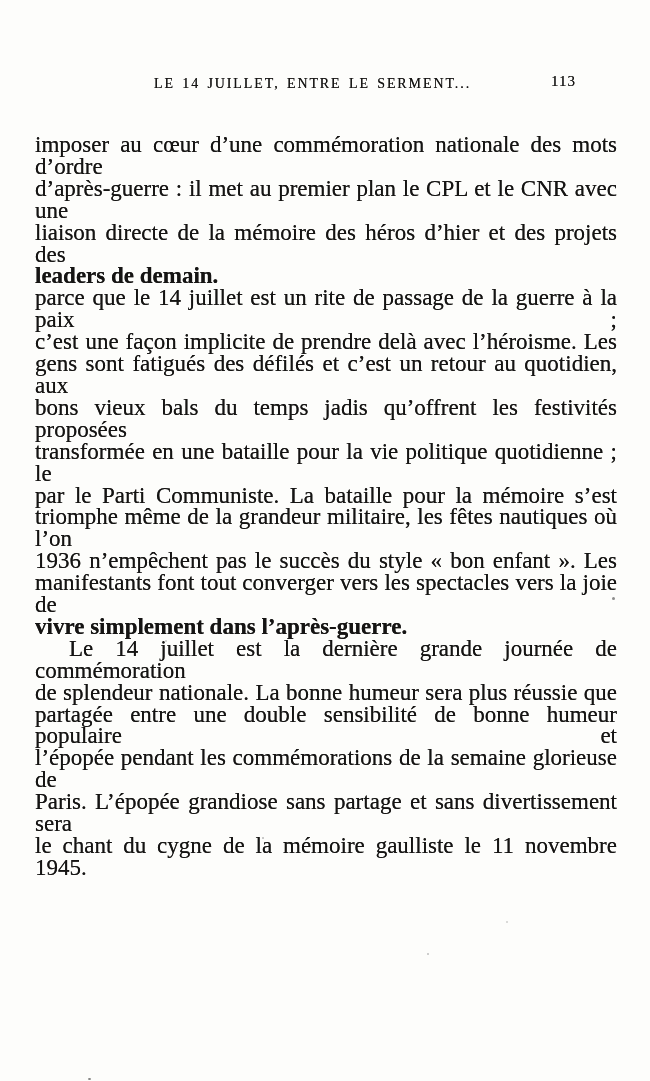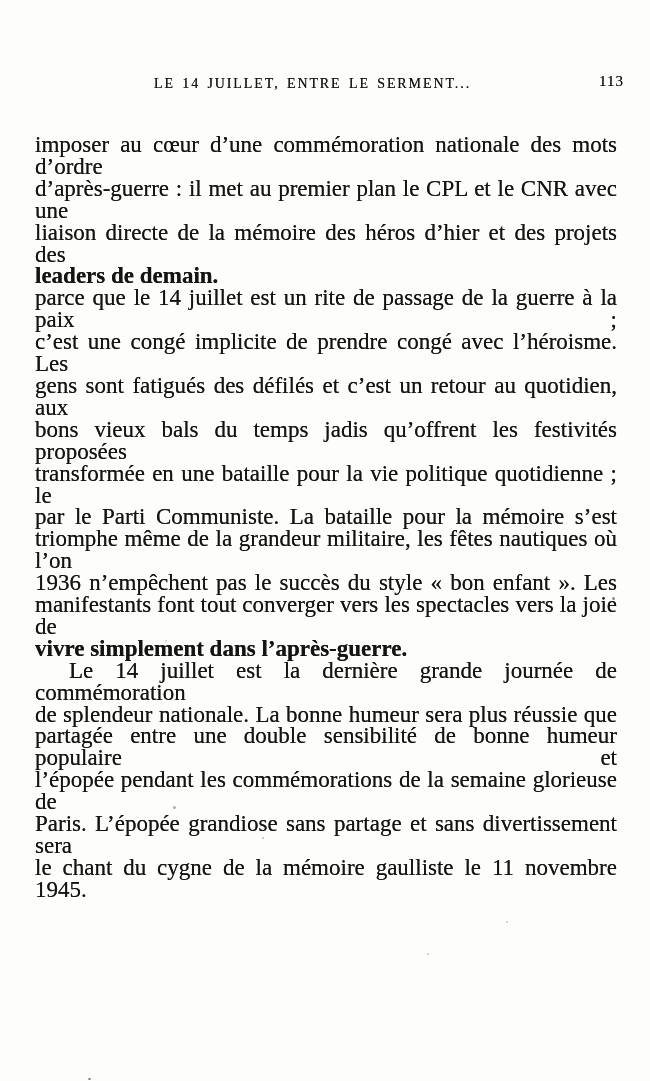--- a/index.html
+++ b/index.html
@@ -28,21 +28,20 @@
     white-space: nowrap;
     text-shadow: 0 0 0.4px rgba(21,20,19,0.75);
   }
   .page-number {
     position: absolute;
     left: 551px;
     top: 73px;
     font-size: 15px;
     letter-spacing: 1px;
     text-shadow: 0 0 0.4px rgba(21,20,19,0.75);
-    margin-left: 48px;
   }
   .page-body {
     position: absolute;
     left: 35px;
     top: 113px;
     width: 582px;
     font-size: 23px;
     line-height: 21.9px;
     text-shadow: 0 0 0.45px rgba(21,20,19,0.8);
     margin-top: 21px;
@@ -69,21 +68,21 @@
 
 <div class="page" style="background: rgb(253, 253, 251); color: rgb(21, 20, 19);">
   <div class="running-title">LE 14 JUILLET, ENTRE LE SERMENT...</div>
   <div class="page-number">113</div>
   <div class="page-body">
       <div class="line">imposer au cœur d’une commémoration nationale des mots d’ordre</div>
       <div class="line">d’après-guerre : il met au premier plan le CPL et le CNR avec une</div>
       <div class="line">liaison directe de la mémoire des héros d’hier et des projets des</div>
       <div class="line last">leaders de demain.</div>
       <div class="line">parce que le 14 juillet est un rite de passage de la guerre à la paix ;</div>
-      <div class="line">c’est une congé implicite de prendre congé avec l’héroisme. Les</div>
+      <div class="line">c’est une façon implicite de prendre delà avec l’héroisme. Les</div>
       <div class="line">gens sont fatigués des défilés et c’est un retour au quotidien, aux</div>
       <div class="line">bons vieux bals du temps jadis qu’offrent les festivités proposées</div>
       <div class="line">transformée en une bataille pour la vie politique quotidienne ; le</div>
       <div class="line">par le Parti Communiste. La bataille pour la mémoire s’est</div>
       <div class="line">triomphe même de la grandeur militaire, les fêtes nautiques où l’on</div>
       <div class="line">1936 n’empêchent pas le succès du style « bon enfant ». Les</div>
       <div class="line">manifestants font tout converger vers les spectacles vers la joie de</div>
       <div class="line last">vivre simplement dans l’après-guerre.</div>
       <div class="line indent">Le 14 juillet est la dernière grande journée de commémoration</div>
       <div class="line">de splendeur nationale. La bonne humeur sera plus réussie que</div>

